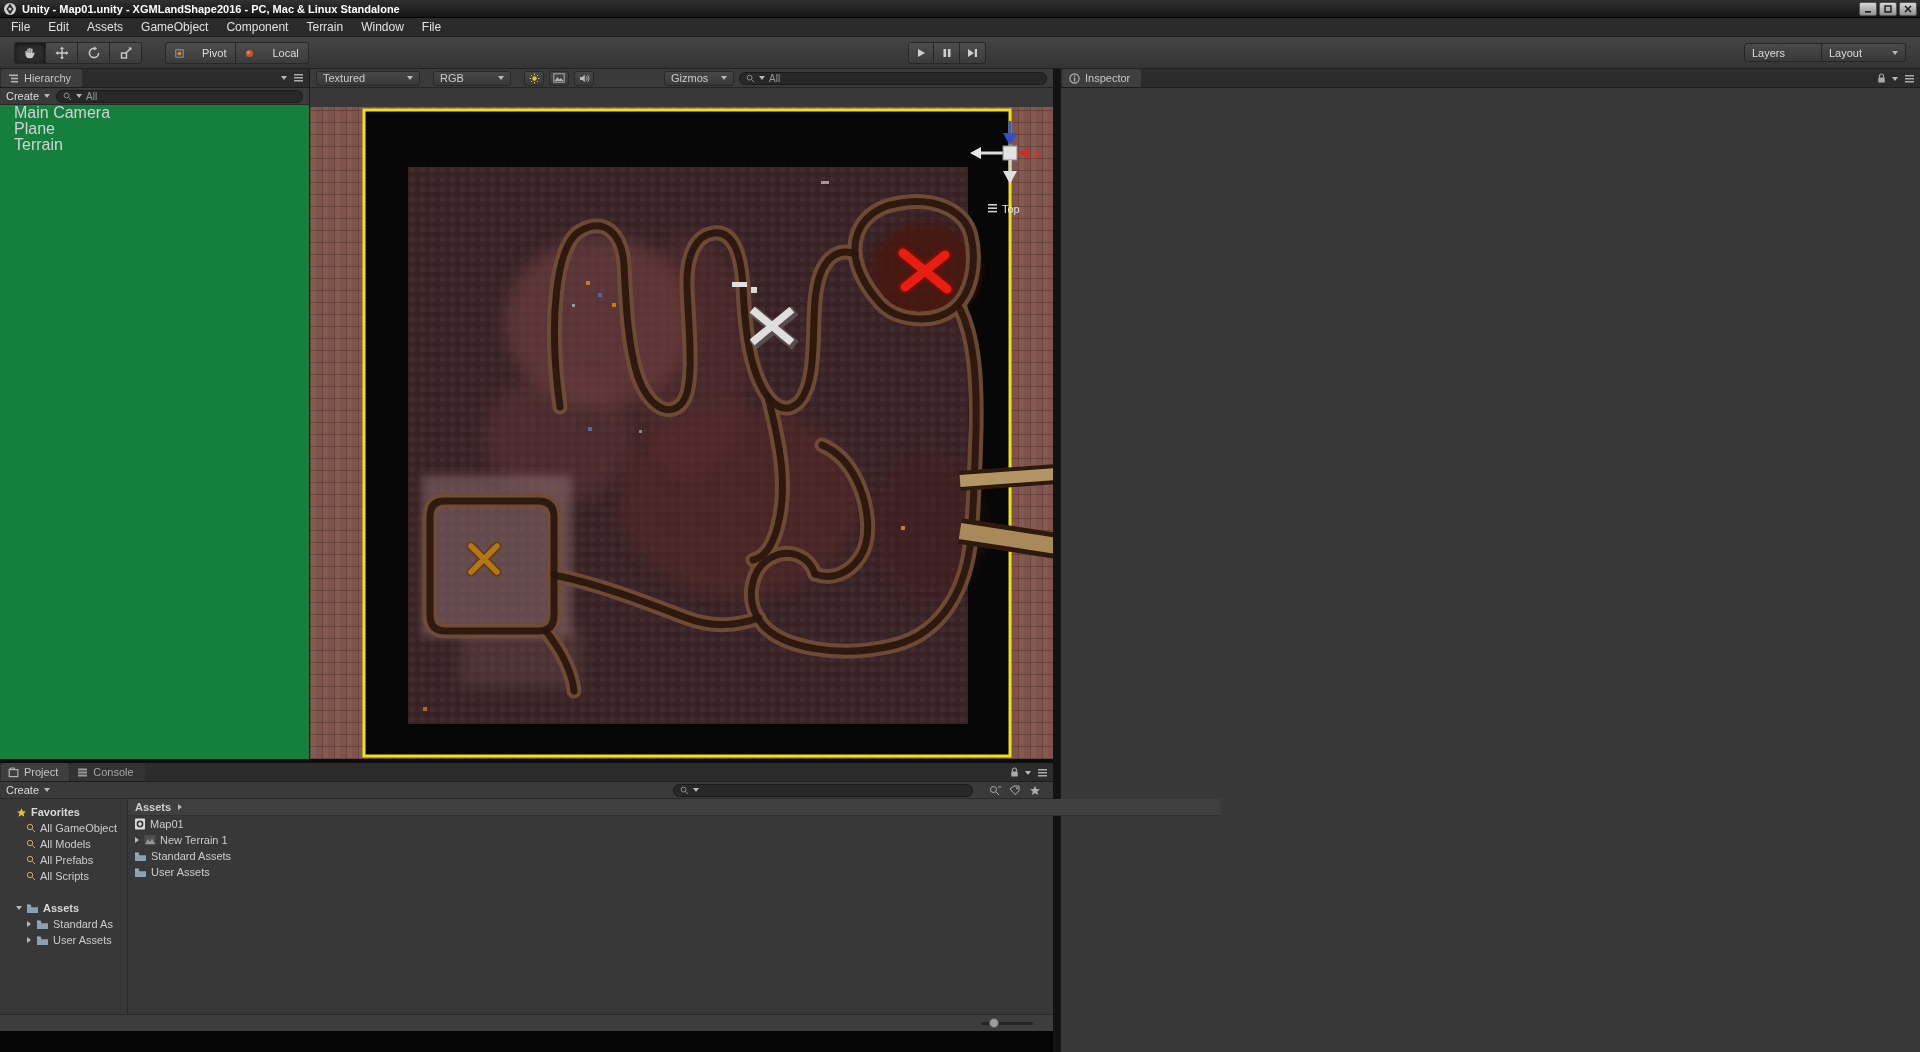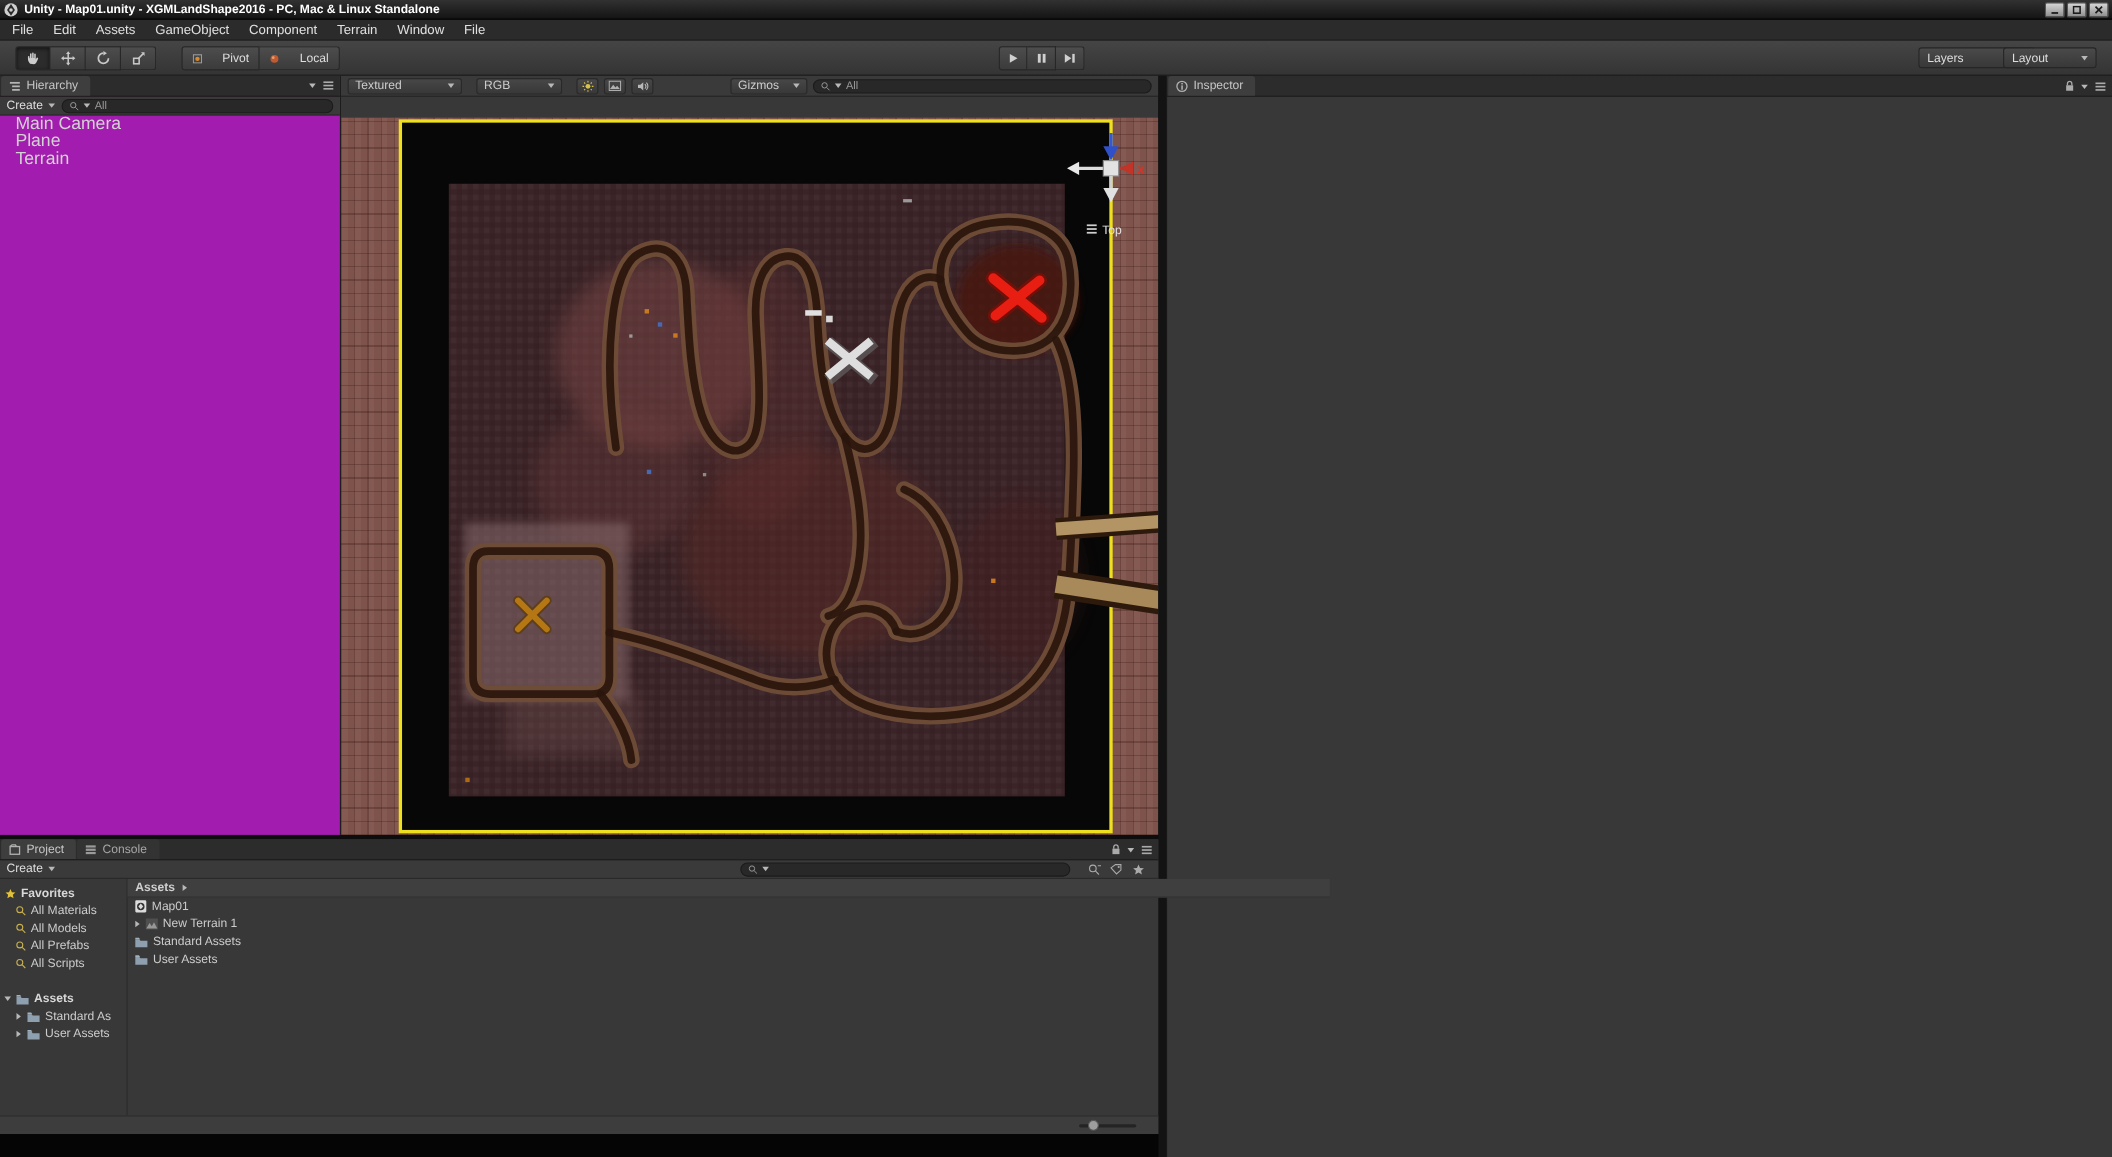--- a/index.html
+++ b/index.html
@@ -39,21 +39,21 @@
   .tabstrip{height:19px;background:#2c2c2c;border-bottom:1px solid #1d1d1d;display:flex;align-items:flex-end;position:relative;}
   .tab{height:18px;display:flex;align-items:center;gap:5px;padding:0 11px 0 7px;font-size:11px;color:#c6c6c6;border-radius:3px 3px 0 0;margin-left:1px;white-space:nowrap;}
   .tab.active{background:#3e3e3e;}
   .tab.inactive{background:#333333;color:#a6a6a6;}
   .strip-icons{position:absolute;right:5px;top:4px;display:flex;gap:6px;align-items:center;}
   .subbar{height:17px;background:#3a3a3a;border-bottom:1px solid #292929;display:flex;align-items:center;padding:0 6px;gap:6px;}
   .createbtn{display:flex;align-items:center;gap:5px;color:#ddd;white-space:nowrap;}
   .searchbox{height:13px;background:#282828;border:1px solid #1b1b1b;border-radius:7px;display:flex;align-items:center;gap:4px;padding:0 6px;color:#9a9a9a;font-size:10px;}
 
   
-  #hierarchy{left:0;top:69px;width:310px;height:690px;background:#a21caf;border-right:1px solid #1c1c1c;}
+  #hierarchy{left:0;top:69px;width:310px;height:690px;background:#15803d;border-right:1px solid #1c1c1c;}
   .hrow{height:16px;display:flex;align-items:center;padding-left:14px;font-size:16px;color:#d2d2d2;}
 
   
   #scene-panel{left:310px;top:69px;width:743px;height:690px;background:#383838;}
   .scene-tools{height:19px;background:#3a3a3a;border-bottom:1px solid #242424;display:flex;align-items:center;gap:5px;padding:0 6px;}
   .sdd{height:15px;display:flex;align-items:center;gap:6px;background:linear-gradient(#474747,#383838);border:1px solid #292929;border-radius:3px;padding:0 6px;color:#cccccc;white-space:nowrap;}
   .iconbtn{width:20px;height:15px;display:flex;align-items:center;justify-content:center;background:linear-gradient(#474747,#383838);border:1px solid #292929;border-radius:3px;}
   #scene-canvas{position:absolute;left:0;top:38px;width:743px;height:652px;overflow:hidden;
     background-color:#7e534b;
     background-image:
@@ -64,21 +64,21 @@
   .rim{fill:none;stroke:#6f4d37;stroke-width:15;stroke-linecap:round;stroke-linejoin:round;opacity:.95;}
   .core{fill:none;stroke:#2a150c;stroke-width:7;stroke-linecap:round;stroke-linejoin:round;opacity:.92;}
   #gizmo{position:absolute;left:656px;top:4px;width:84px;height:112px;}
 
   
   #vgap{left:1053px;top:69px;width:7px;height:983px;background:#131313;}
   #inspector{left:1060px;top:69px;width:860px;height:983px;background:#383838;border-left:1px solid #191919;}
 
   
   #project{left:0;top:763px;width:1053px;height:268px;background:#383838;}
-  #project-body{position:absolute;left:0;top:36px;width:1209px;height:215px;display:flex;text-align:right;}
+  #project-body{position:absolute;left:12px;top:36px;width:1209px;height:215px;display:flex;text-align:right;}
   .left-col{width:116px;height:100%;border-right:1px solid #2a2a2a;padding-top:5px;overflow:hidden;}
   .lrow{height:16px;display:flex;align-items:center;gap:4px;padding-left:4px;color:#cccccc;white-space:nowrap;}
   .lrow.hdr{font-weight:bold;color:#d8d8d8;}
   .lrow.ind{padding-left:14px;}
   .right-col{flex:1;display:flex;flex-direction:column;}
   .bcrow{height:17px;background:#3f3f3f;border-bottom:1px solid #313131;display:flex;align-items:center;gap:6px;padding-left:7px;color:#cfcfcf;font-weight:bold;}
   .arow{height:16px;display:flex;align-items:center;gap:4px;padding-left:6px;color:#cccccc;}
   #proj-strip{position:absolute;left:0;top:251px;width:1053px;height:17px;background:#3d3d3d;border-top:1px solid #2b2b2b;}
   #zoomslider{position:absolute;right:20px;top:7px;width:52px;height:3px;background:#242424;border-radius:2px;}
   #zoomknob{position:absolute;left:8px;top:-4px;width:10px;height:10px;border-radius:50%;background:#9d9d9d;border:1px solid #565656;}
@@ -491,21 +491,21 @@
           <svg width="11" height="11" viewBox="0 0 12 11">
             <path d="M6 0.8 L7.4 4 L10.9 4.3 L8.3 6.6 L9.1 10 L6 8.2 L2.9 10 L3.7 6.6 L1.1 4.3 L4.6 4 Z" fill="#e0c23a"></path>
           </svg>
           <span>Favorites</span>
         </div>
         <div class="lrow ind">
           <svg width="10" height="10" viewBox="0 0 10 10">
               <circle cx="4" cy="4" r="2.7" fill="none" stroke="#c8b050"></circle>
               <path d="M6.2 6.2 L9 9" stroke="#c8b050"></path>
             </svg>
-          <span>All Materials</span>
+          <span>All GameObject</span>
         </div>
         <div class="lrow ind">
           <svg width="10" height="10" viewBox="0 0 10 10">
               <circle cx="4" cy="4" r="2.7" fill="none" stroke="#c8b050"></circle>
               <path d="M6.2 6.2 L9 9" stroke="#c8b050"></path>
             </svg>
           <span>All Models</span>
         </div>
         <div class="lrow ind">
           <svg width="10" height="10" viewBox="0 0 10 10">

